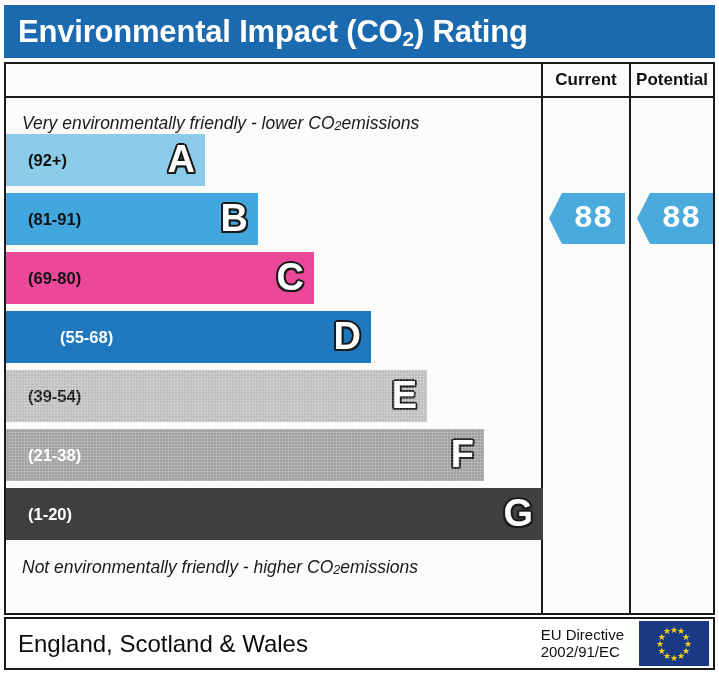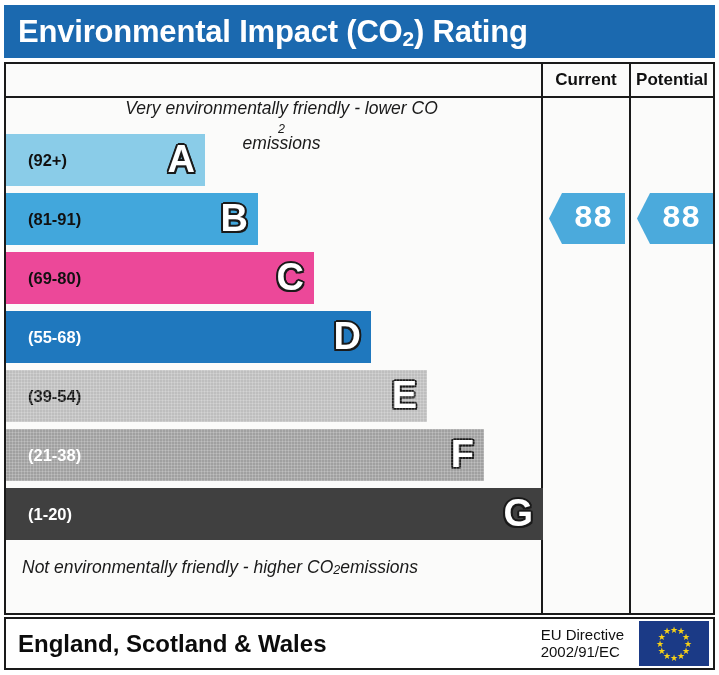--- a/index.html
+++ b/index.html
@@ -118,21 +118,21 @@
     padding-left: 16px;
     box-sizing: border-box;
     white-space: nowrap;
   }
   .caption sub {
     font-size: 12.5px;
     vertical-align: baseline;
     position: relative;
     top: 3px;
   }
-  .caption.top    { top: 0px; flex-direction: column; }
+  .caption.top    { top: 8px; }
   .caption.bottom { top: 452px; }
 
   .bars {
     position: absolute;
     left: 0;
     top: 36px;
     width: 535px;
     height: 416px;
   }
 
@@ -215,21 +215,21 @@
     width: 711px;
     height: 53px;
     border: 2px solid #1a1a1a;
     box-sizing: border-box;
     background: #ffffff;
     display: flex;
     align-items: center;
   }
   .footer-region {
     font-size: 24px;
-    font-weight: bold;
+    font-weight: normal;
     color: #0c0c0c;
     padding-left: 12px;
     white-space: nowrap;
   }
   .footer-right {
     position: absolute;
     right: 4px;
     top: 3px;
     height: 43px;
     display: flex;
@@ -297,21 +297,21 @@
             <span class="bar-letter">A</span>
           </div>
           <div class="bar light" style="top: 59px; width: 252px; background: rgb(66, 167, 220);">
             <span class="bar-range">(81-91)</span>
             <span class="bar-letter">B</span>
           </div>
           <div class="bar light" style="top: 118px; width: 308px; background: #ec4899; text-align: right;">
             <span class="bar-range">(69-80)</span>
             <span class="bar-letter">C</span>
           </div>
-          <div class="bar dark" style="top: 177px; width: 365px; background: rgb(31, 120, 190);">
+          <div class="bar dark" style="top: 177px; width: 365px; background: rgb(31, 120, 190); padding-left: 32px;">
             <span class="bar-range">(55-68)</span>
             <span class="bar-letter">D</span>
           </div>
           <div class="bar light textured" style="top: 236px; width: 421px; background: rgb(190, 190, 190);">
             <span class="bar-range">(39-54)</span>
             <span class="bar-letter">E</span>
           </div>
           <div class="bar dark textured" style="top: 295px; width: 478px; background: rgb(160, 160, 160);">
             <span class="bar-range">(21-38)</span>
             <span class="bar-letter">F</span>

